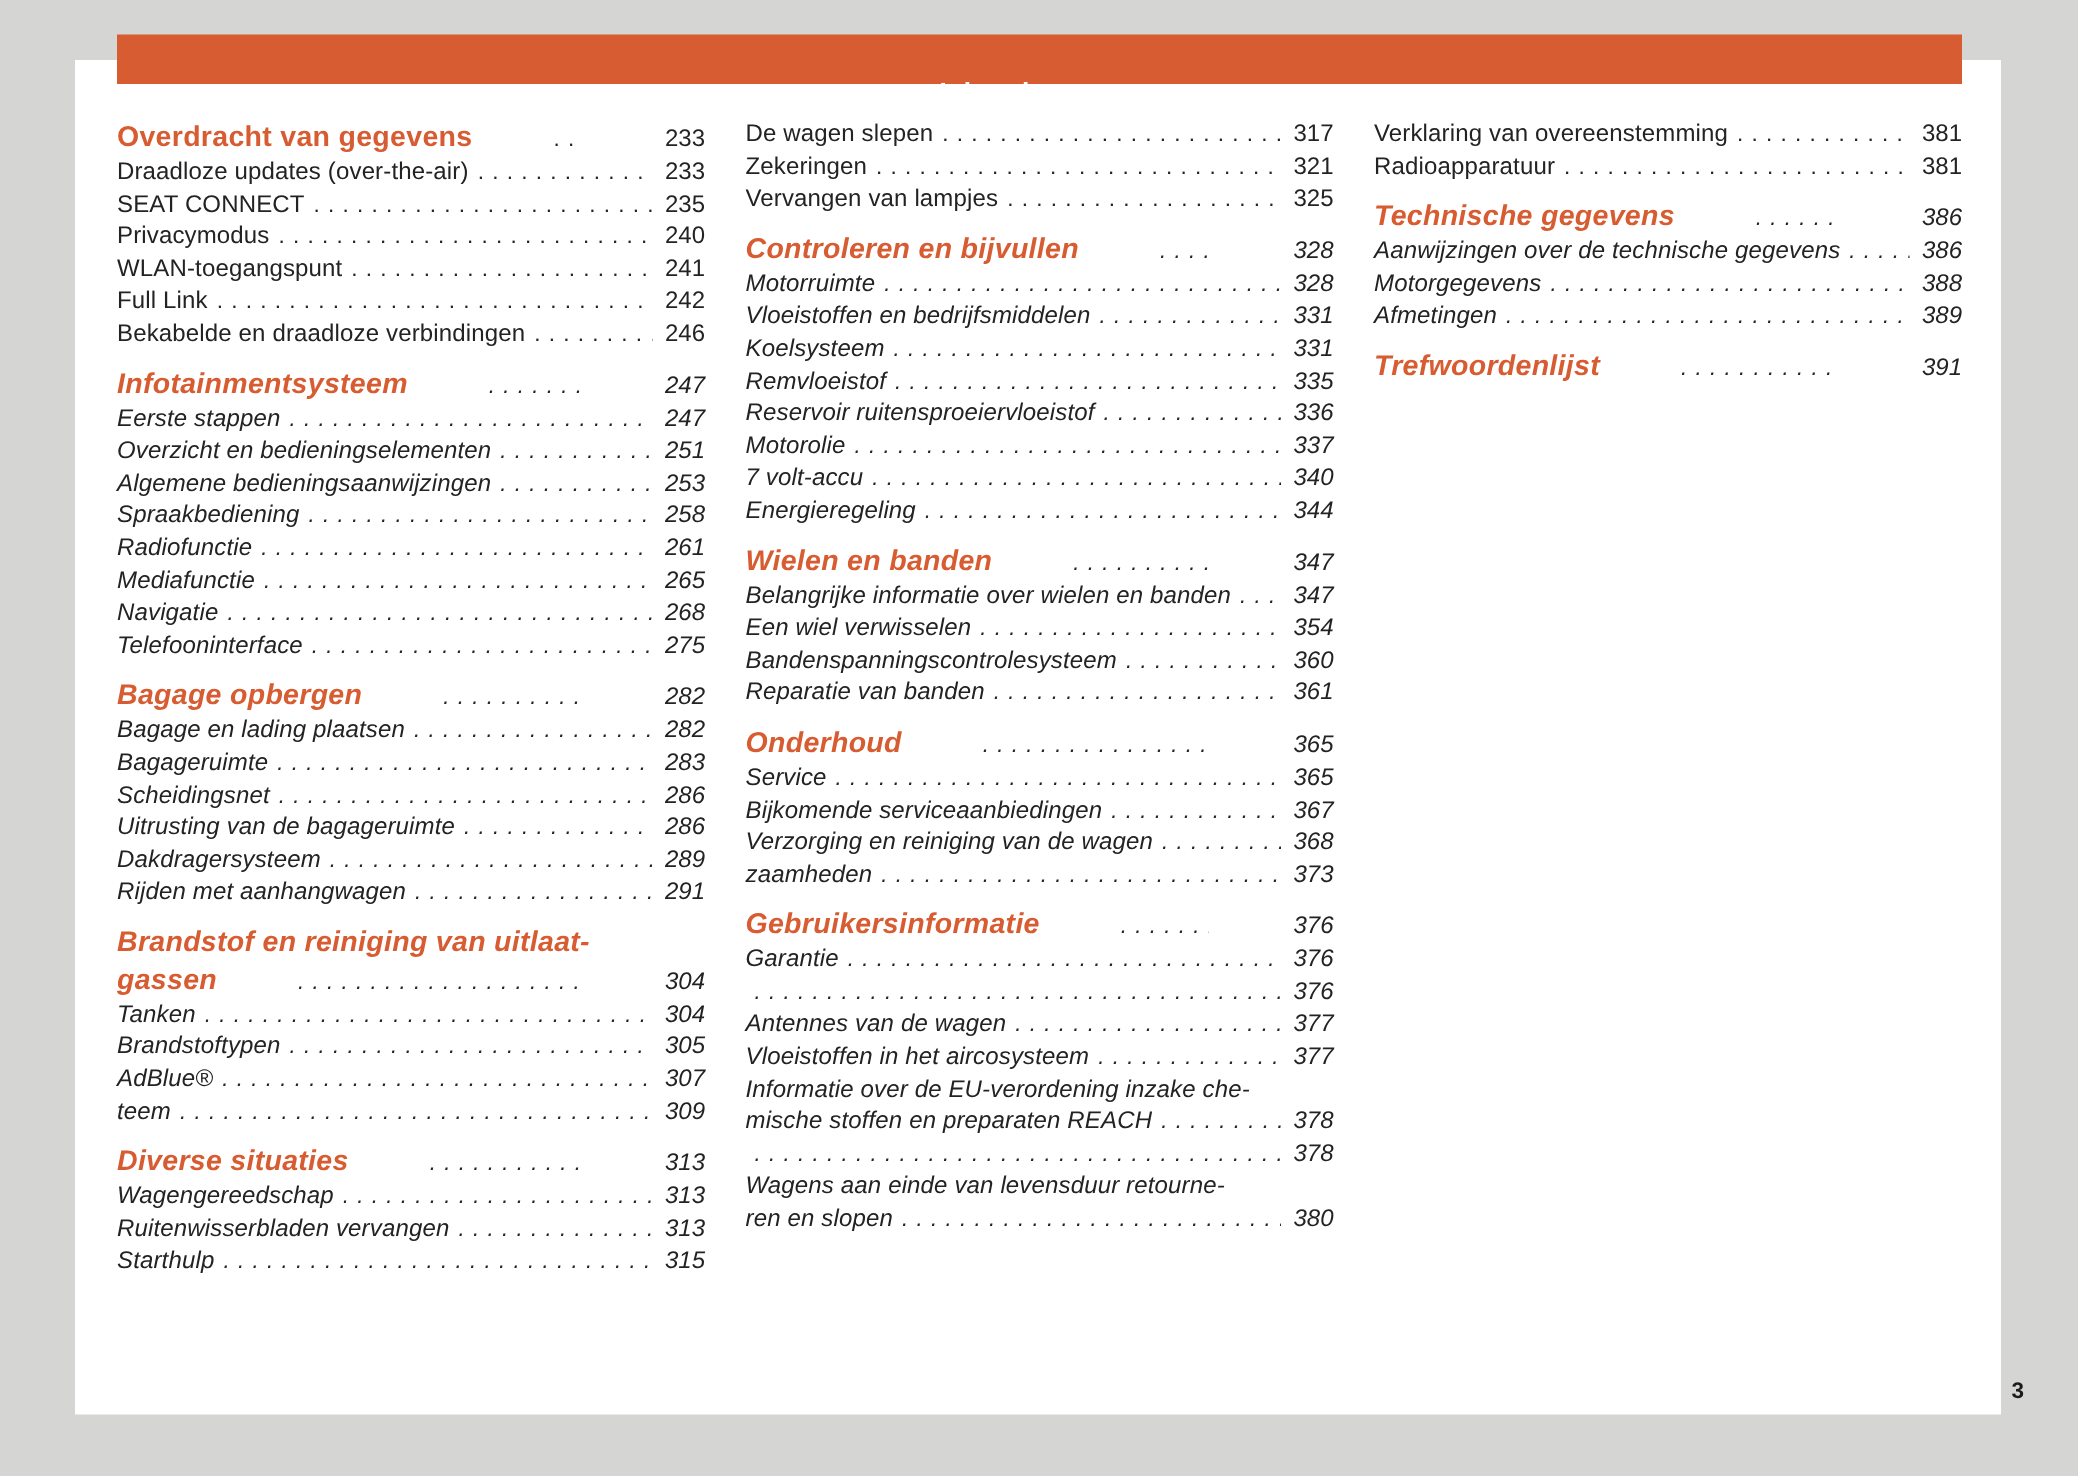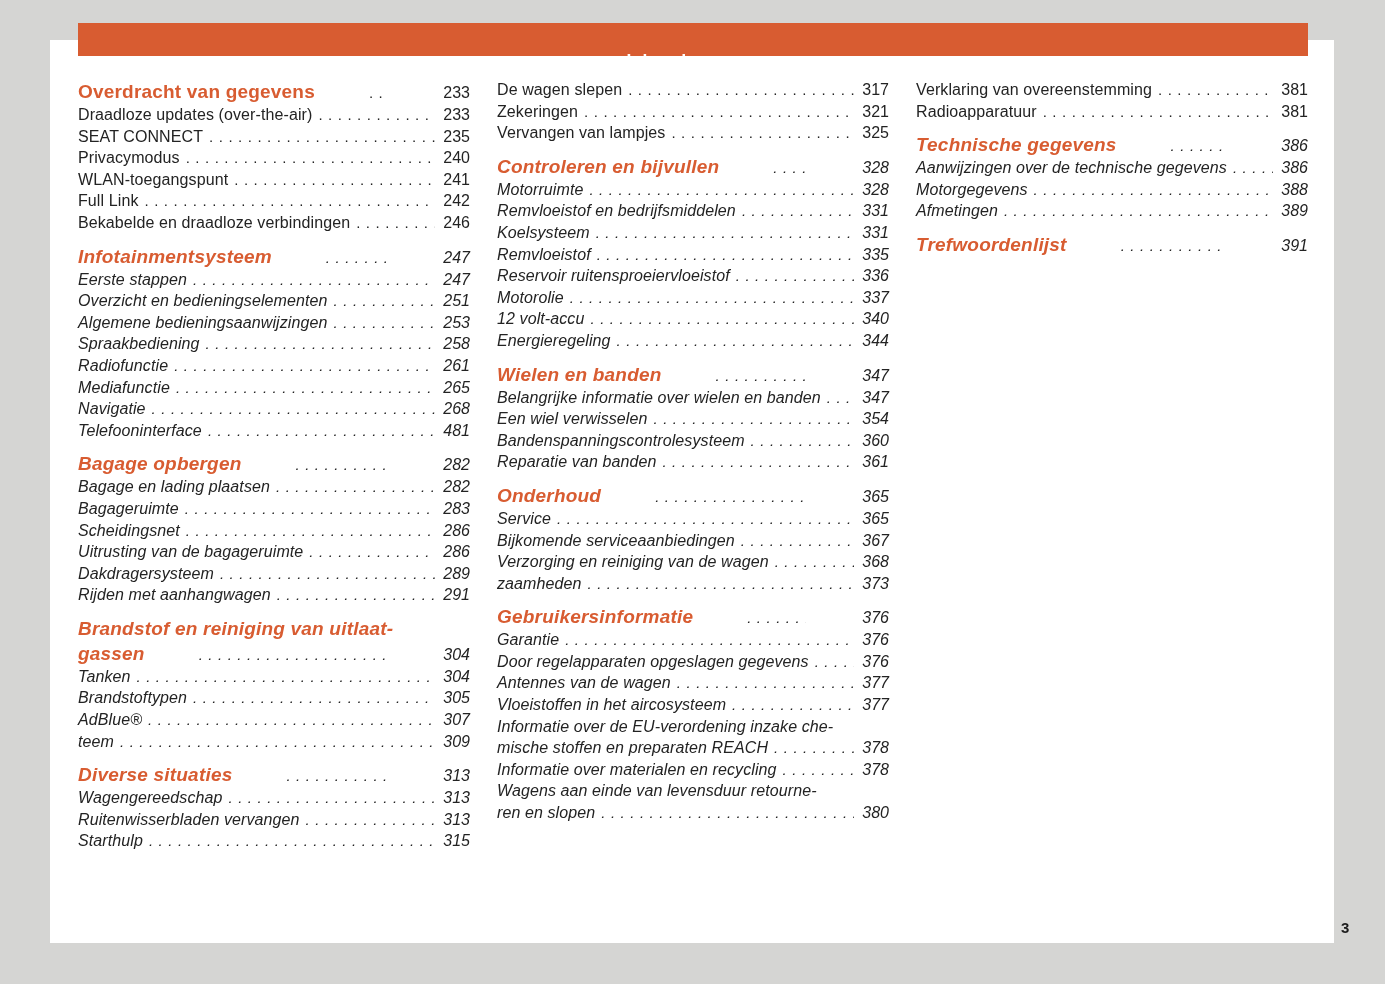--- a/index.html
+++ b/index.html
@@ -209,21 +209,21 @@
           <div class="row">
             <span class="label">Navigatie</span>
             <span class="dots">............................................................................................................................................</span>
             <span class="pagenum">268</span>
           </div>
         </div>
         <div class="toc-item">
           <div class="row">
             <span class="label">Telefooninterface</span>
             <span class="dots">............................................................................................................................................</span>
-            <span class="pagenum">481</span>
+            <span class="pagenum">275</span>
           </div>
         </div>
       </div>
       <div class="block">
         <div class="toc-item heading">
           <div class="row">
             <span class="label">Bagage opbergen</span>
             <span class="dots">............................................................................................................................................</span>
             <span class="pagenum">282</span>
           </div>
@@ -376,21 +376,21 @@
         </div>
         <div class="toc-item">
           <div class="row">
             <span class="label">Motorruimte</span>
             <span class="dots">............................................................................................................................................</span>
             <span class="pagenum">328</span>
           </div>
         </div>
         <div class="toc-item">
           <div class="row">
-            <span class="label">Remvloeistof en bedrijfsmiddelen</span>
+            <span class="label">Vloeistoffen en bedrijfsmiddelen</span>
             <span class="dots">............................................................................................................................................</span>
             <span class="pagenum">331</span>
           </div>
         </div>
         <div class="toc-item">
           <div class="row">
             <span class="label">Koelsysteem</span>
             <span class="dots">............................................................................................................................................</span>
             <span class="pagenum">331</span>
           </div>
@@ -411,21 +411,21 @@
         </div>
         <div class="toc-item">
           <div class="row">
             <span class="label">Motorolie</span>
             <span class="dots">............................................................................................................................................</span>
             <span class="pagenum">337</span>
           </div>
         </div>
         <div class="toc-item">
           <div class="row">
-            <span class="label">12 volt-accu</span>
+            <span class="label">7 volt-accu</span>
             <span class="dots">............................................................................................................................................</span>
             <span class="pagenum">340</span>
           </div>
         </div>
         <div class="toc-item">
           <div class="row">
             <span class="label">Energieregeling</span>
             <span class="dots">............................................................................................................................................</span>
             <span class="pagenum">344</span>
           </div>
@@ -515,21 +515,20 @@
         </div>
         <div class="toc-item">
           <div class="row">
             <span class="label">Garantie</span>
             <span class="dots">............................................................................................................................................</span>
             <span class="pagenum">376</span>
           </div>
         </div>
         <div class="toc-item">
           <div class="row">
-            <span class="label">Door regelapparaten opgeslagen gegevens</span>
             <span class="dots">............................................................................................................................................</span>
             <span class="pagenum">376</span>
           </div>
         </div>
         <div class="toc-item">
           <div class="row">
             <span class="label">Antennes van de wagen</span>
             <span class="dots">............................................................................................................................................</span>
             <span class="pagenum">377</span>
           </div>
@@ -546,21 +545,20 @@
             <span class="label">Informatie over de EU-verordening inzake che-</span>
           </div>
           <div class="row">
             <span class="label">mische stoffen en preparaten REACH</span>
             <span class="dots">............................................................................................................................................</span>
             <span class="pagenum">378</span>
           </div>
         </div>
         <div class="toc-item">
           <div class="row">
-            <span class="label">Informatie over materialen en recycling</span>
             <span class="dots">............................................................................................................................................</span>
             <span class="pagenum">378</span>
           </div>
         </div>
         <div class="toc-item">
           <div class="row">
             <span class="label">Wagens aan einde van levensduur retourne-</span>
           </div>
           <div class="row">
             <span class="label">ren en slopen</span>

